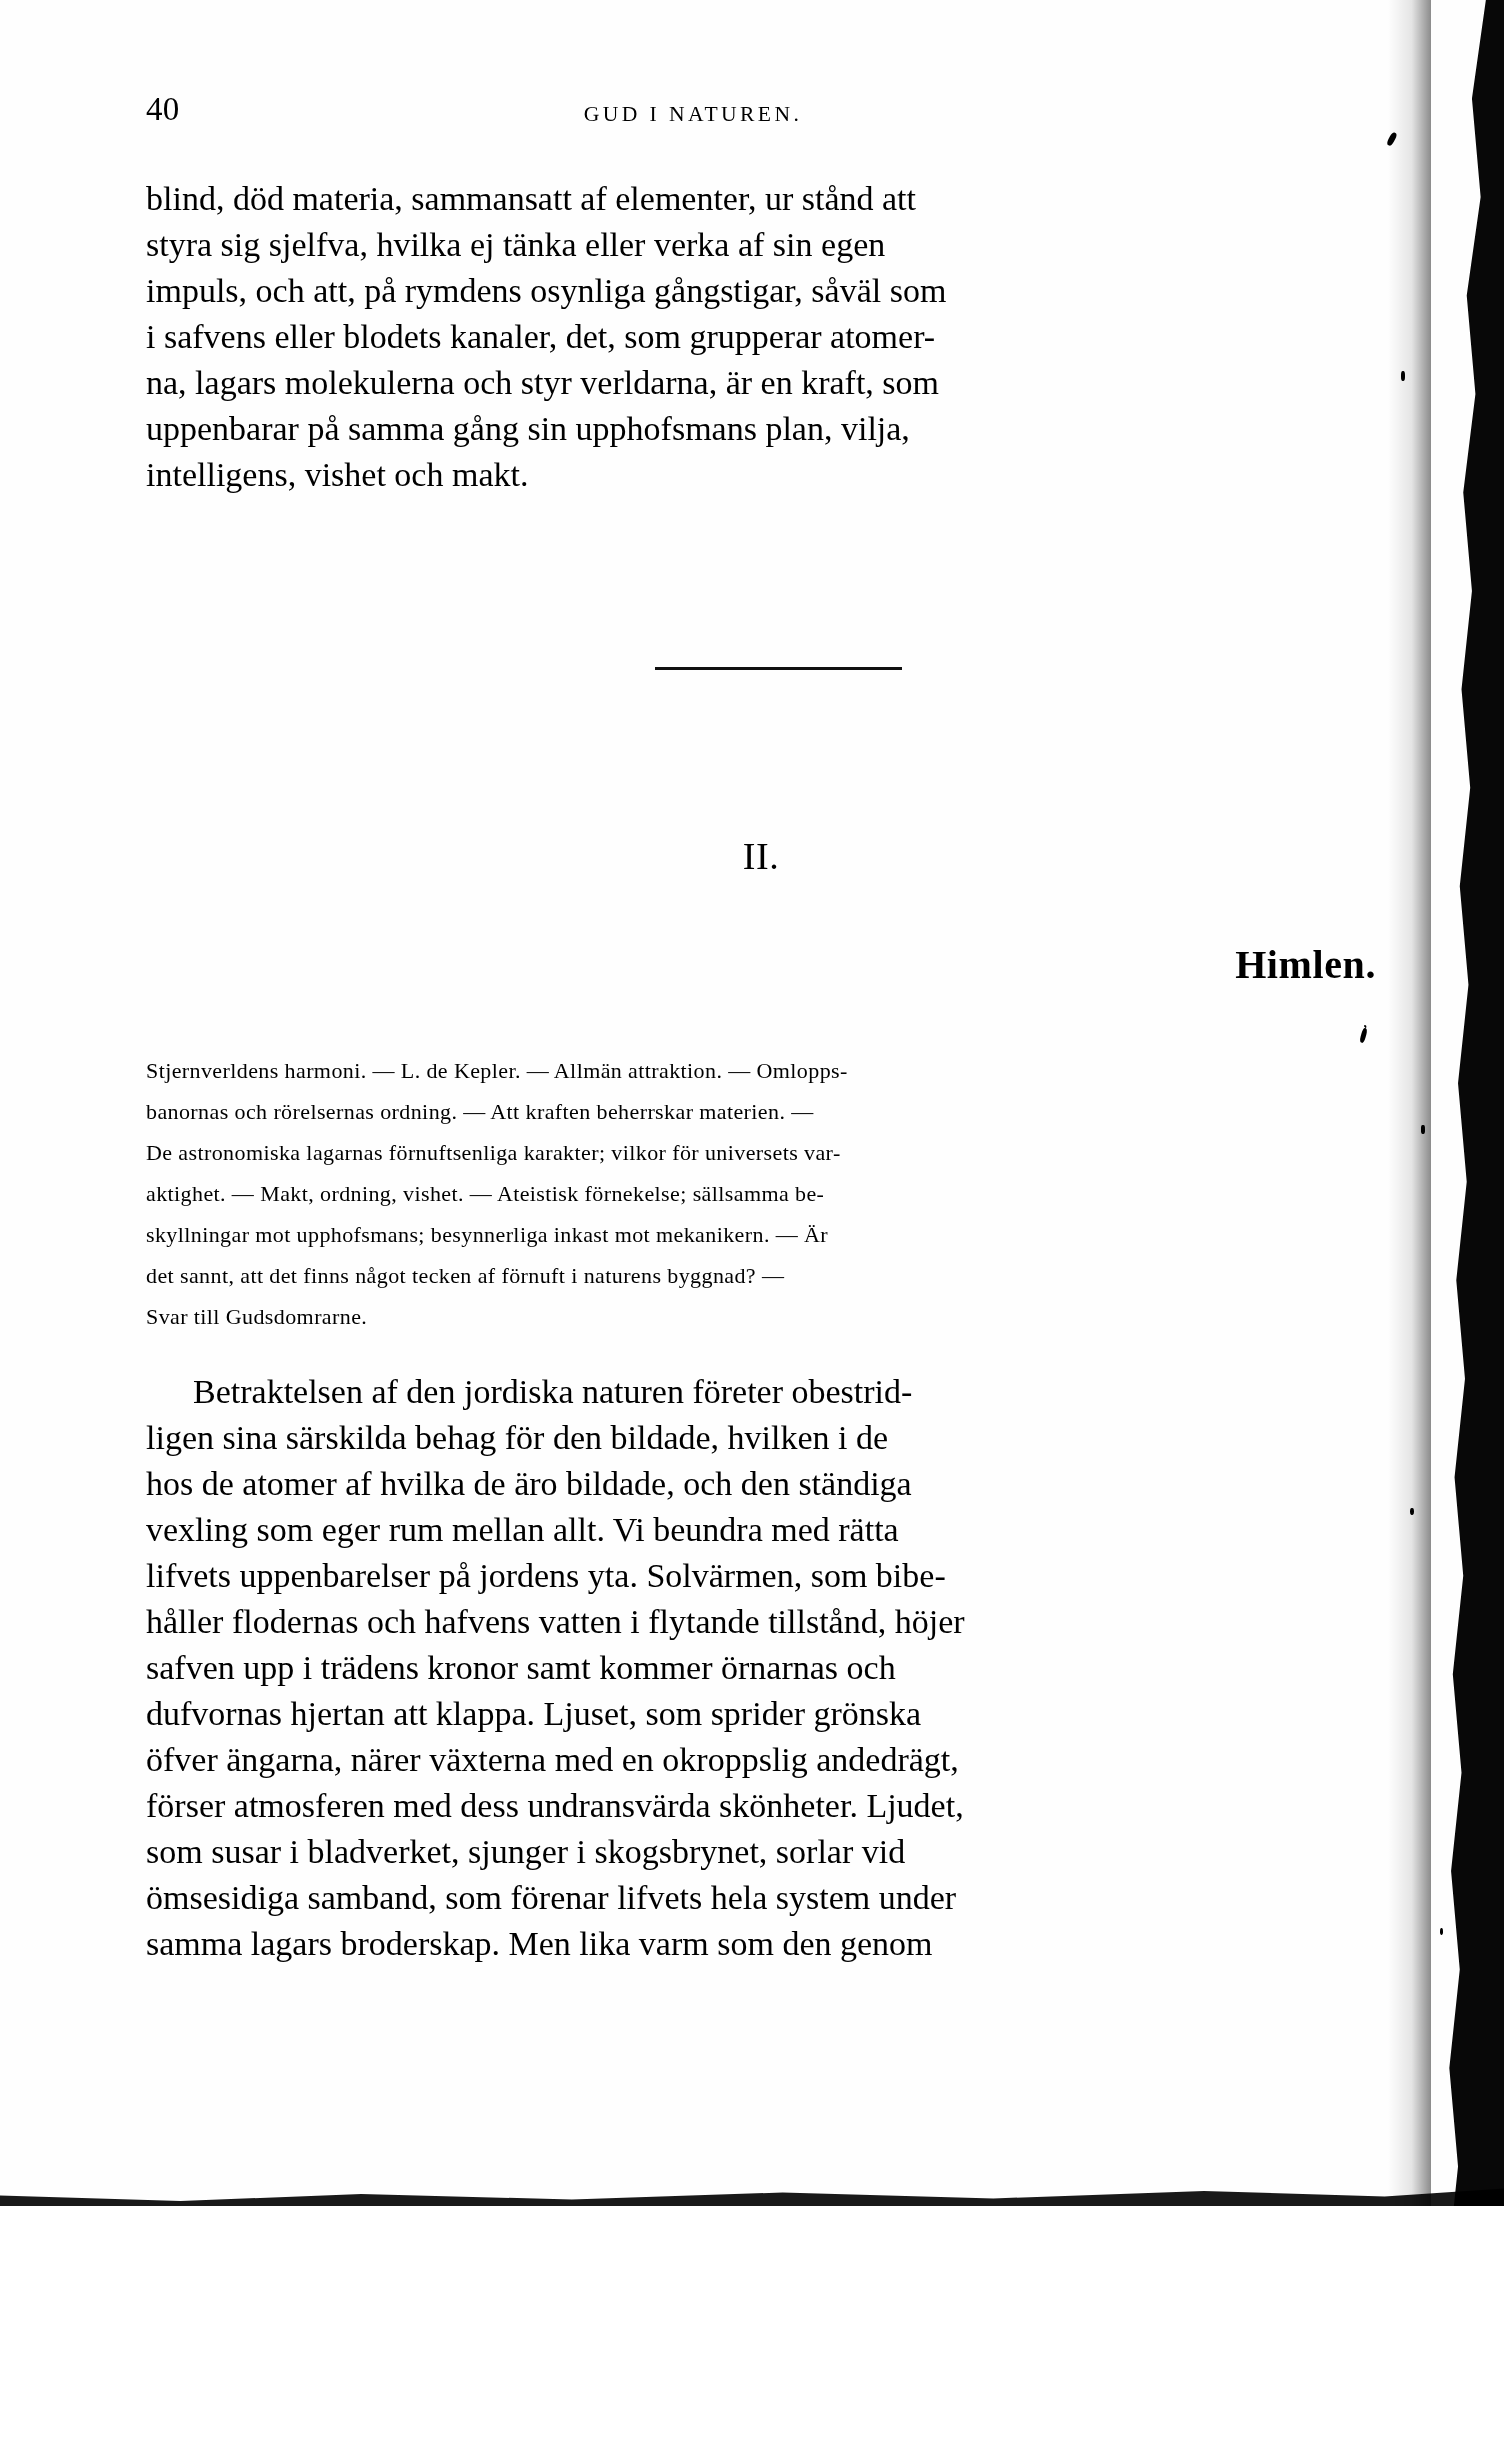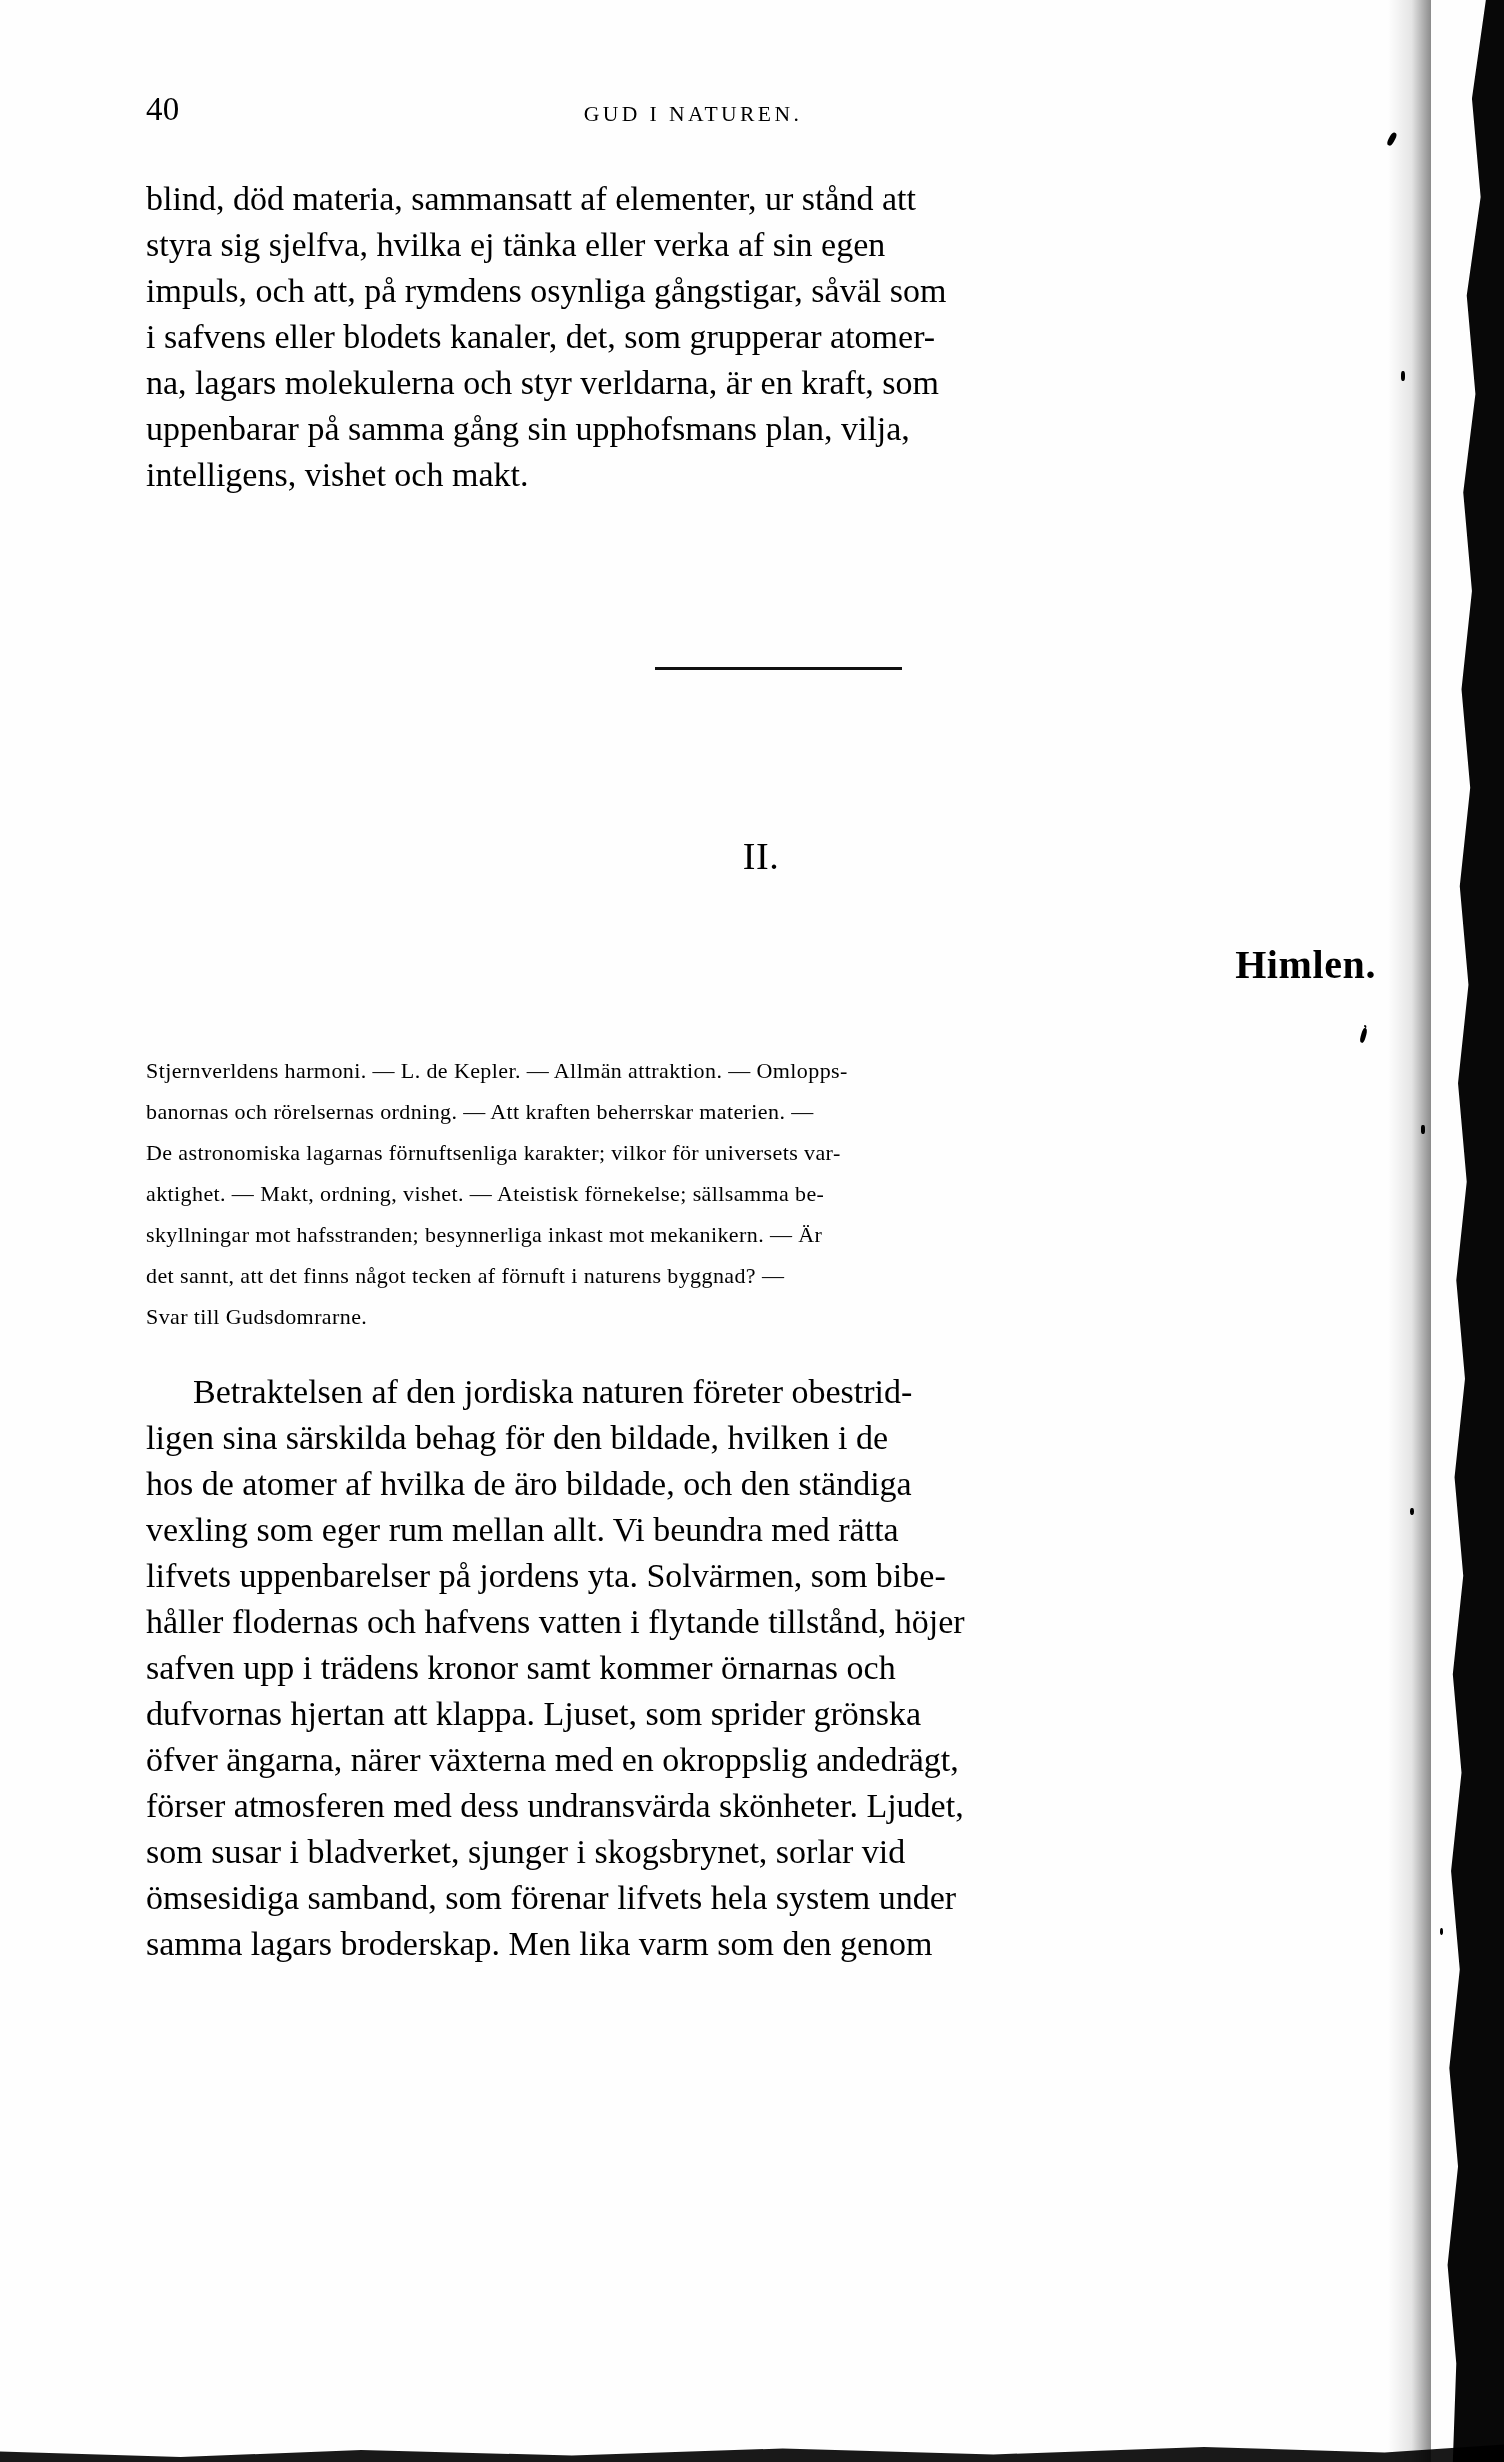--- a/index.html
+++ b/index.html
@@ -5,21 +5,21 @@
 <style>
   html, body {
     margin: 0;
     padding: 0;
     background: #ffffff;
   }
 
   .page {
     position: relative;
     width: 1505px;
-    height: 2462px;
+    height: 2206px;
     background: #fefefe;
     overflow: hidden;
     font-family: "Liberation Serif", "DejaVu Serif", serif;
     color: #000000;
   }
 
   
   .scan-edge-right {
     position: absolute;
     top: 0;
@@ -194,21 +194,21 @@
   <div class="chapter-num">II.</div>
   <div class="chapter-title">Himlen.</div>
 
   <div class="tick">ʼ</div>
 
   <div class="argument">
     <p><span>Stjernverldens harmoni. — L. de Kepler. — Allmän attraktion. — Omlopps-</span></p>
     <p><span>banornas och rörelsernas ordning. — Att kraften beherrskar materien. —</span></p>
     <p><span>De astronomiska lagarnas förnuftsenliga karakter; vilkor för universets var-</span></p>
     <p><span>aktighet. — Makt, ordning, vishet. — Ateistisk förnekelse; sällsamma be-</span></p>
-    <p><span>skyllningar mot hafsstranden; besynnerliga inkast mot mekanikern. — Är</span></p>
+    <p><span>skyllningar mot upphofsmans; besynnerliga inkast mot mekanikern. — Är</span></p>
     <p><span>det sannt, att det finns något tecken af förnuft i naturens byggnad? —</span></p>
     <p><span>Svar till Gudsdomrarne.</span></p>
   </div>
 
   <div class="textblock p-main">
     <p class="indent"><span>Betraktelsen af den jordiska naturen företer obestrid-</span></p>
     <p><span>ligen sina särskilda behag för den bildade, hvilken i de</span></p>
     <p><span>hos de atomer af hvilka de äro bildade, och den ständiga</span></p>
     <p><span>vexling som eger rum mellan allt.  Vi beundra med rätta</span></p>
     <p><span>lifvets uppenbarelser på jordens yta.  Solvärmen, som bibe-</span></p>

